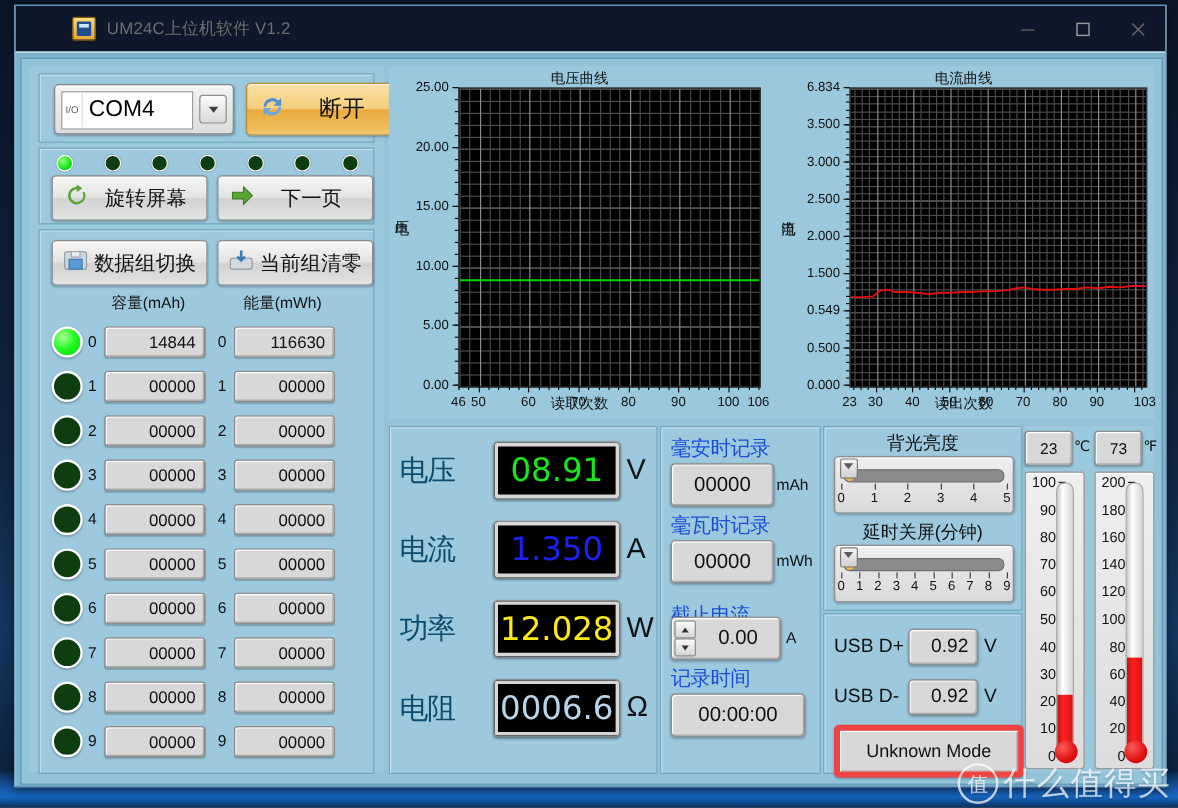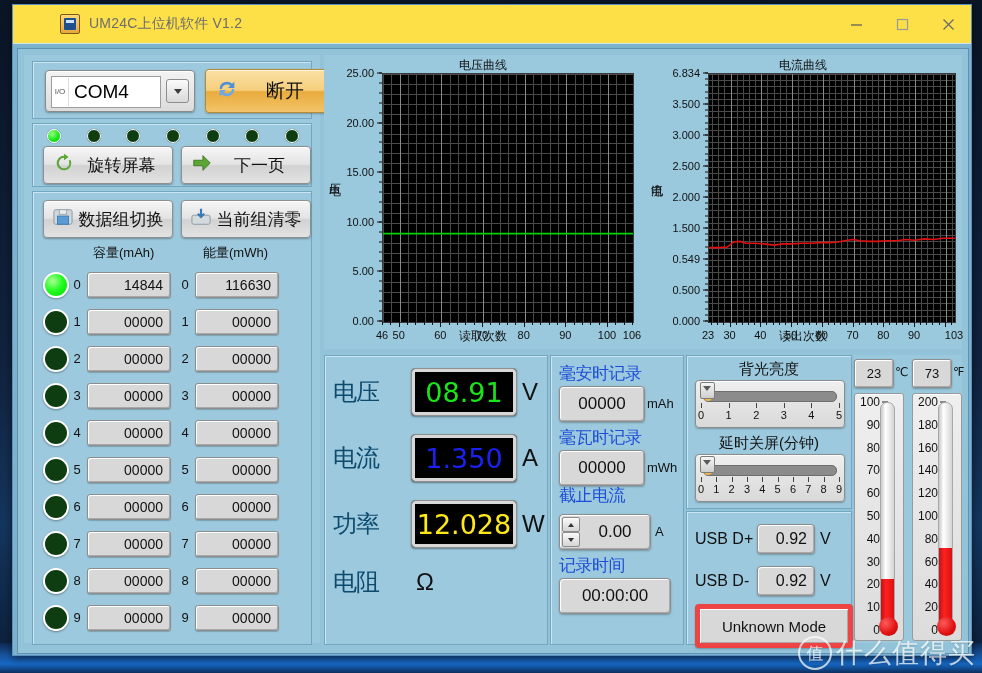--- a/index.html
+++ b/index.html
@@ -13,21 +13,21 @@
   
   .desktop{position:absolute;inset:0;
     background:linear-gradient(180deg,#0a1526 0%,#11233f 55%,#123256 75%,#0c2murky 100%);
     background:linear-gradient(180deg,#0a1526 0%,#11233f 55%,#14365e 78%,#0b1d36 100%);}
   .taskbar{position:absolute;left:0;bottom:0;width:982px;height:30px;
     background:linear-gradient(180deg,#0e2a52 0%,#17539c 40%,#1668c4 70%,#0d2f5c 100%);}
 
   
   .window{position:absolute;left:12px;top:4px;width:958px;height:650px;
     background:#ffffff;border:1px solid #5b8fbd;box-shadow:0 2px 8px rgba(0,0,0,.55);}
-  .titlebar{height:38px;background:#fde047;display:flex;align-items:center;
+  .titlebar{height:38px;background:#0f172a;display:flex;align-items:center;
     border-bottom:1px solid #e6e6e6;padding-left:36px;}
   .tb-icon{width:18px;height:18px;margin-left:11px;margin-right:9px;position:relative;
     background:linear-gradient(180deg,#ffd97a,#e8a63b);border:1px solid #7a5a17;border-radius:2px;}
   .tb-icon:before{content:"";position:absolute;left:3px;top:3px;width:12px;height:12px;
     background:#1e4f8f;border-radius:1px;}
   .tb-icon:after{content:"";position:absolute;left:5px;top:5px;width:8px;height:3px;background:#cfe4ff;}
   .tb-title{font-size:14px;color:#6d6d6d;letter-spacing:.2px;}
   .tb-spacer{flex:1;}
   .tb-btn{width:46px;height:37px;display:flex;align-items:center;justify-content:center;
     color:#585858;font-size:14px;}
@@ -791,34 +791,35 @@
             <span class="lcd lcd-i">1.350</span>
             <span class="runit">A</span>
           </div>
           <div class="readrow" id="rd-p">
             <span class="rlbl">功率</span>
             <span class="lcd lcd-p">12.028</span>
             <span class="runit">W</span>
           </div>
           <div class="readrow" id="rd-r">
             <span class="rlbl">电阻</span>
+            <span class="lcd lcd-r">0006.6</span>
             <span class="runit">Ω</span>
           </div>
         </div>
 
         <div class="grp" id="grp-rec">
           <div class="rec-title" style="top:6px">毫安时记录</div>
           <div class="rec-box" style="top:30px">00000</div>
           <div class="rec-unit" style="left:96px;top:40px">mAh</div>
 
           <div class="rec-title" style="top:70px">毫瓦时记录</div>
           <div class="rec-box" style="top:94px">00000</div>
           <div class="rec-unit" style="left:96px;top:104px">mWh</div>
 
-          <div class="rec-title" style="top:128px">截止电流</div>
+          <div class="rec-title" style="top:145px">截止电流</div>
           <div class="spin" style="top:158px">
             <div class="spin-btns">
               <div class="spin-b up">
                   <i></i>
                 </div>
               <div class="spin-b dn">
                   <i></i>
                 </div>
             </div>
             <div class="spin-val">0.00</div>

